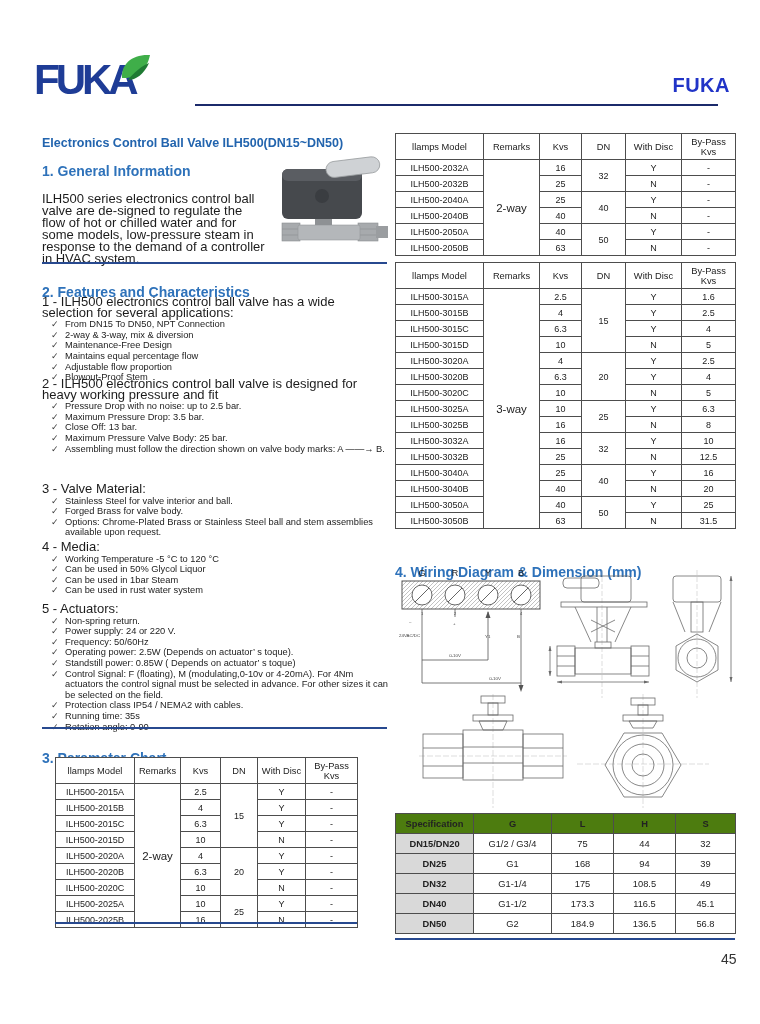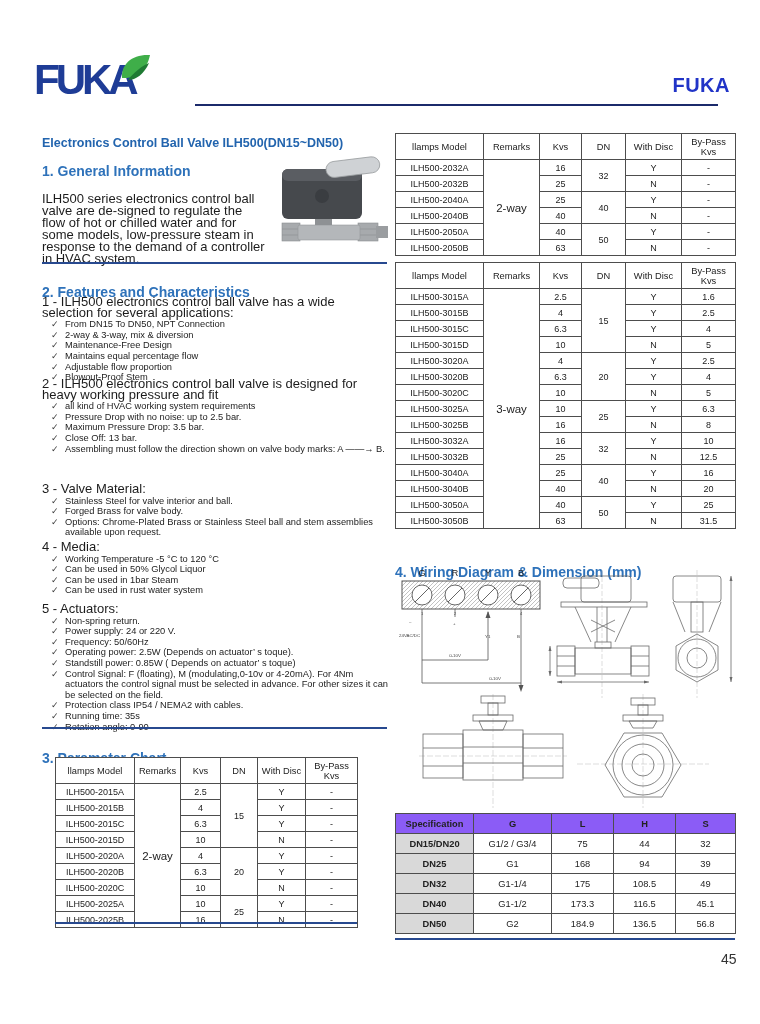--- a/index.html
+++ b/index.html
@@ -48,21 +48,21 @@
         font-size:9px;color:#222;padding:2.5px 1px;overflow:hidden;}
   table.dtable th{font-weight:normal;font-size:9.3px;}
   table.dtable td.big{font-size:11.5px;}
   .t1-wrap{top:133px;} .t2-wrap{top:262px;}
   .s4-head{top:552px;}
   .wiring{top:565px;left:0px;}
   .dims{top:570px;left:150px;}
   .bodydraw{top:692px;left:22px;}
   .spec-wrap{top:813px;}
   table.spec th,table.spec td{padding:4.5px 1px;font-size:9.3px;}
-  table.spec th{background:#8b5cf6;font-weight:bold;}
+  table.spec th{background:#4d7c0f;font-weight:bold;}
   table.spec td:first-child{background:#d9d9d9;font-weight:bold;}
 
   .page-num{position:absolute;left:721px;top:951px;font-size:14px;color:#333;}
 
   svg text{font-family:"Liberation Sans",sans-serif;}
   .wlbl{font-size:9px;fill:#222;}
   .wnum{font-size:4px;fill:#444;}
   .wtiny{font-size:4.4px;fill:#444;}
 </style>
 </head>
@@ -115,24 +115,24 @@
           <li>2-way &amp; 3-way, mix &amp; diversion</li>
           <li>Maintenance-Free Design</li>
           <li>Maintains equal percentage flow</li>
           <li>Adjustable flow proportion</li>
           <li>Blowout-Proof Stem</li>
         </ul>
     </div>
     <div class="grp g2">
       <div class="intro">2 - ILH500 electronics control ball valve is designed for heavy working pressure and fit</div>
       <ul class="chk">
-          <li>all kind of HVAC working system requirements</li>
           <li>Pressure Drop with no noise: up to 2.5 bar.</li>
           <li>Maximum Pressure Drop: 3.5 bar.</li>
           <li>Close Off: 13 bar.</li>
+          <li>Maximum Pressure Valve Body: 25 bar.</li>
           <li>Assembling must follow the direction shown on valve body marks:  A ——→ B.</li>
         </ul>
     </div>
     <div class="grp g3">
       <div class="intro">3 - Valve Material:</div>
       <ul class="chk">
           <li>Stainless Steel for valve interior and ball.</li>
           <li>Forged Brass for valve body.</li>
           <li>Options: Chrome-Plated Brass or Stainless Steel ball and stem assemblies available upon request.</li>
         </ul>

